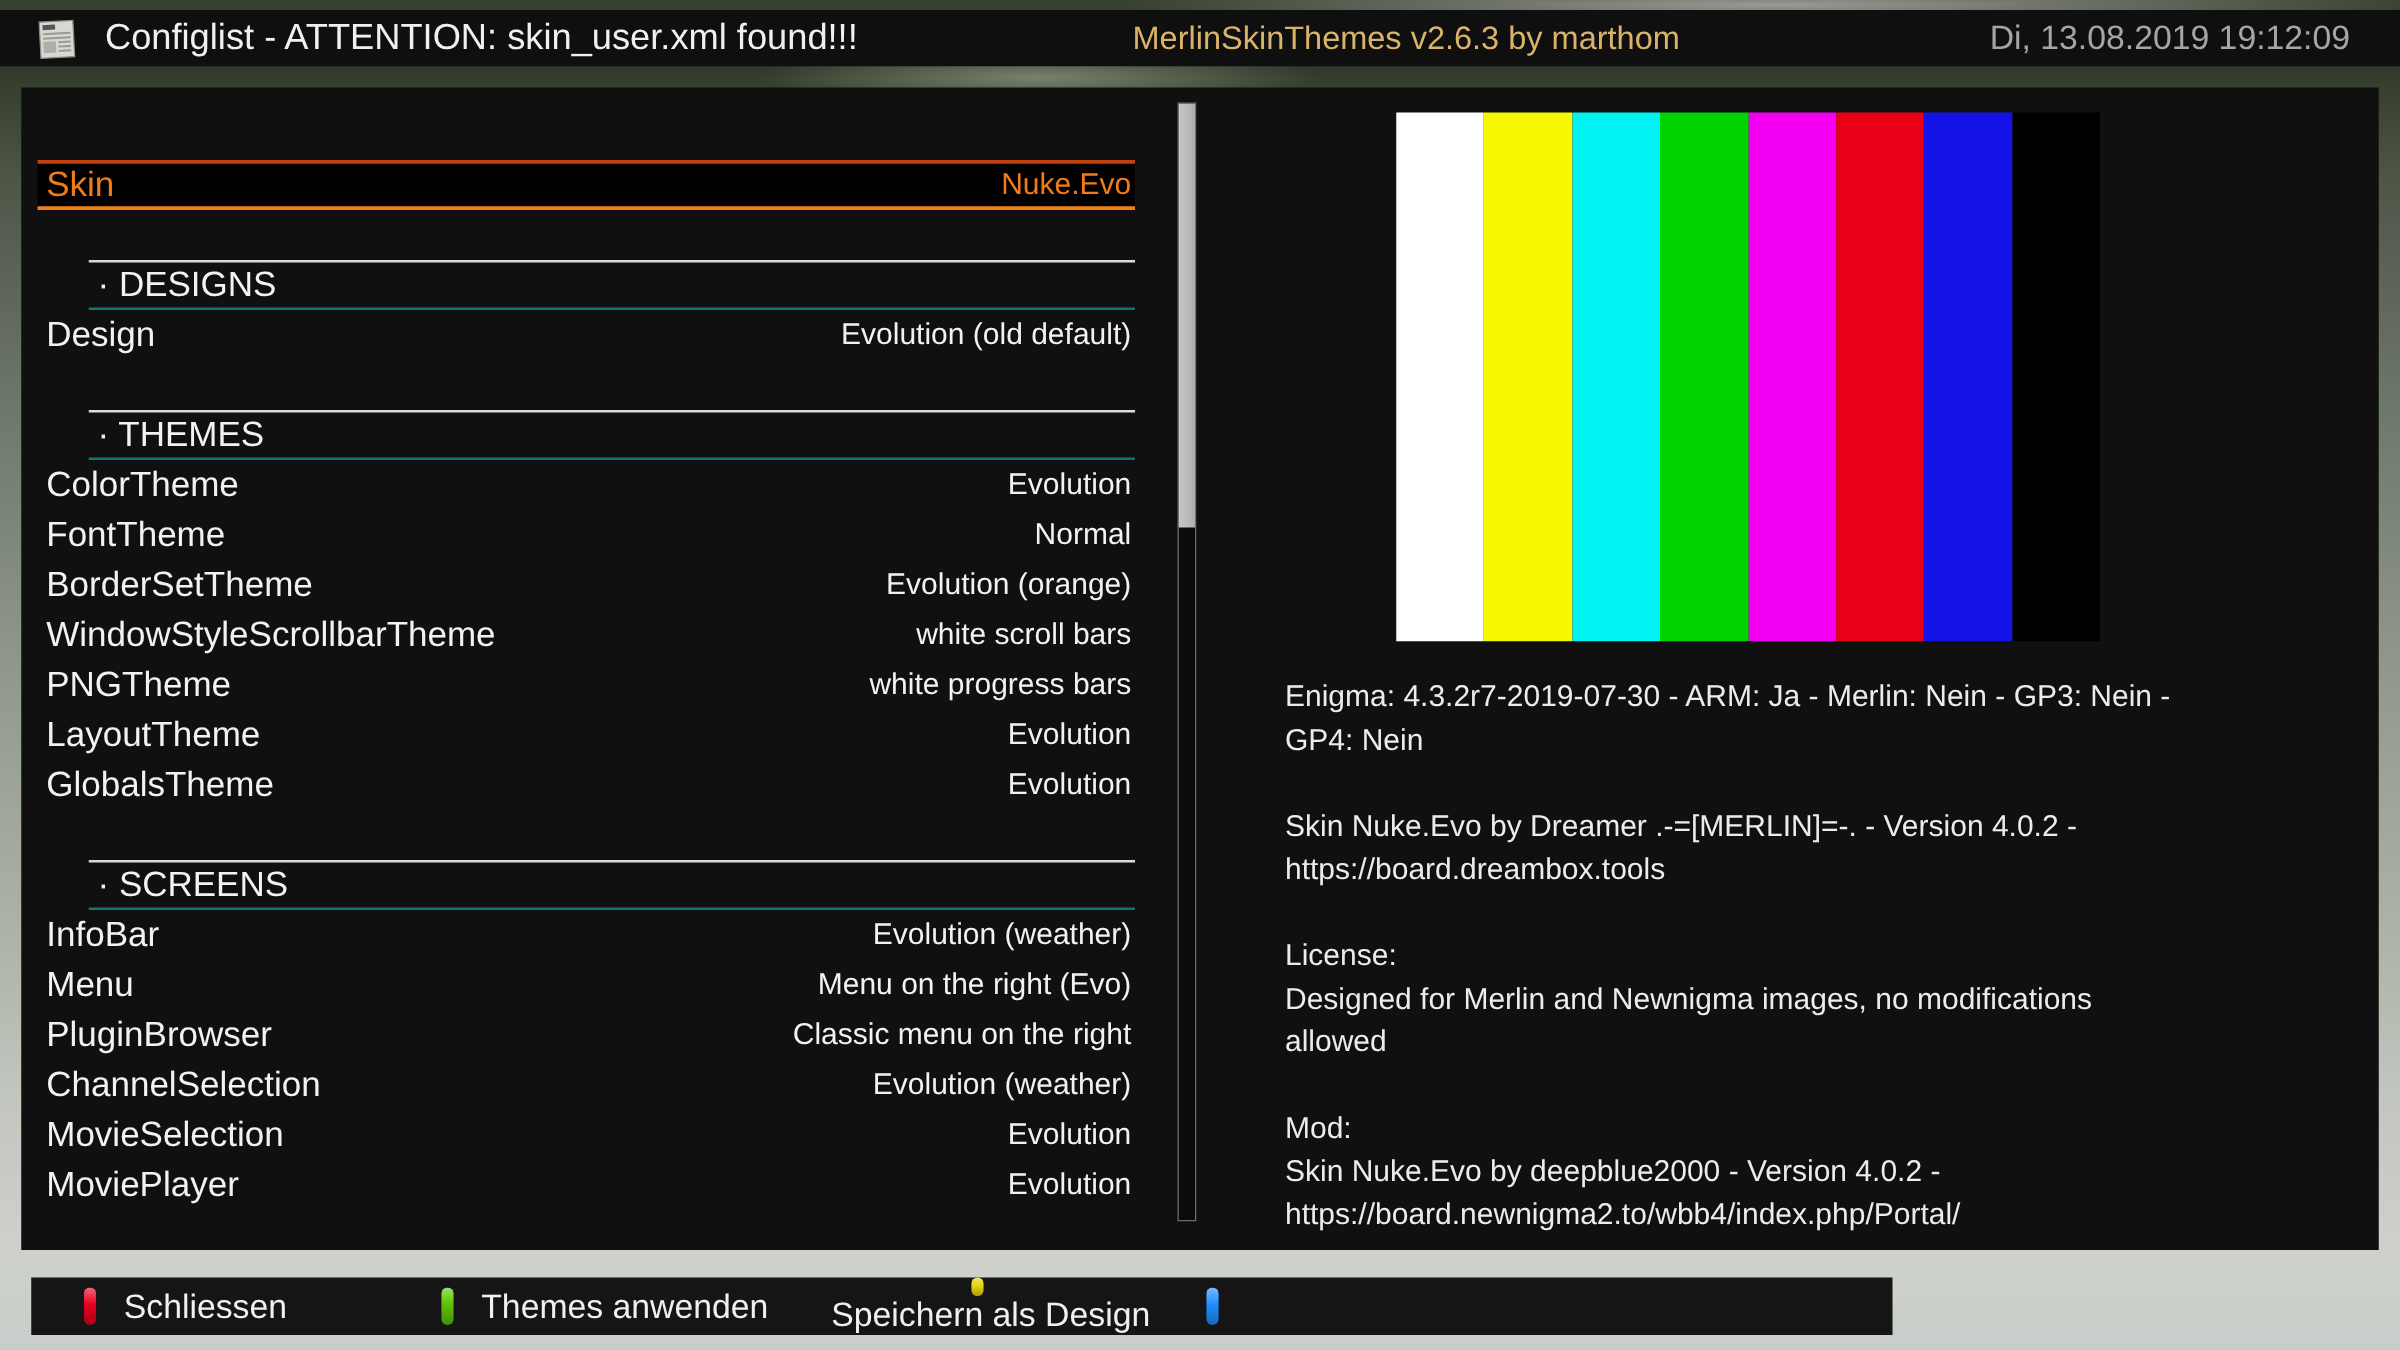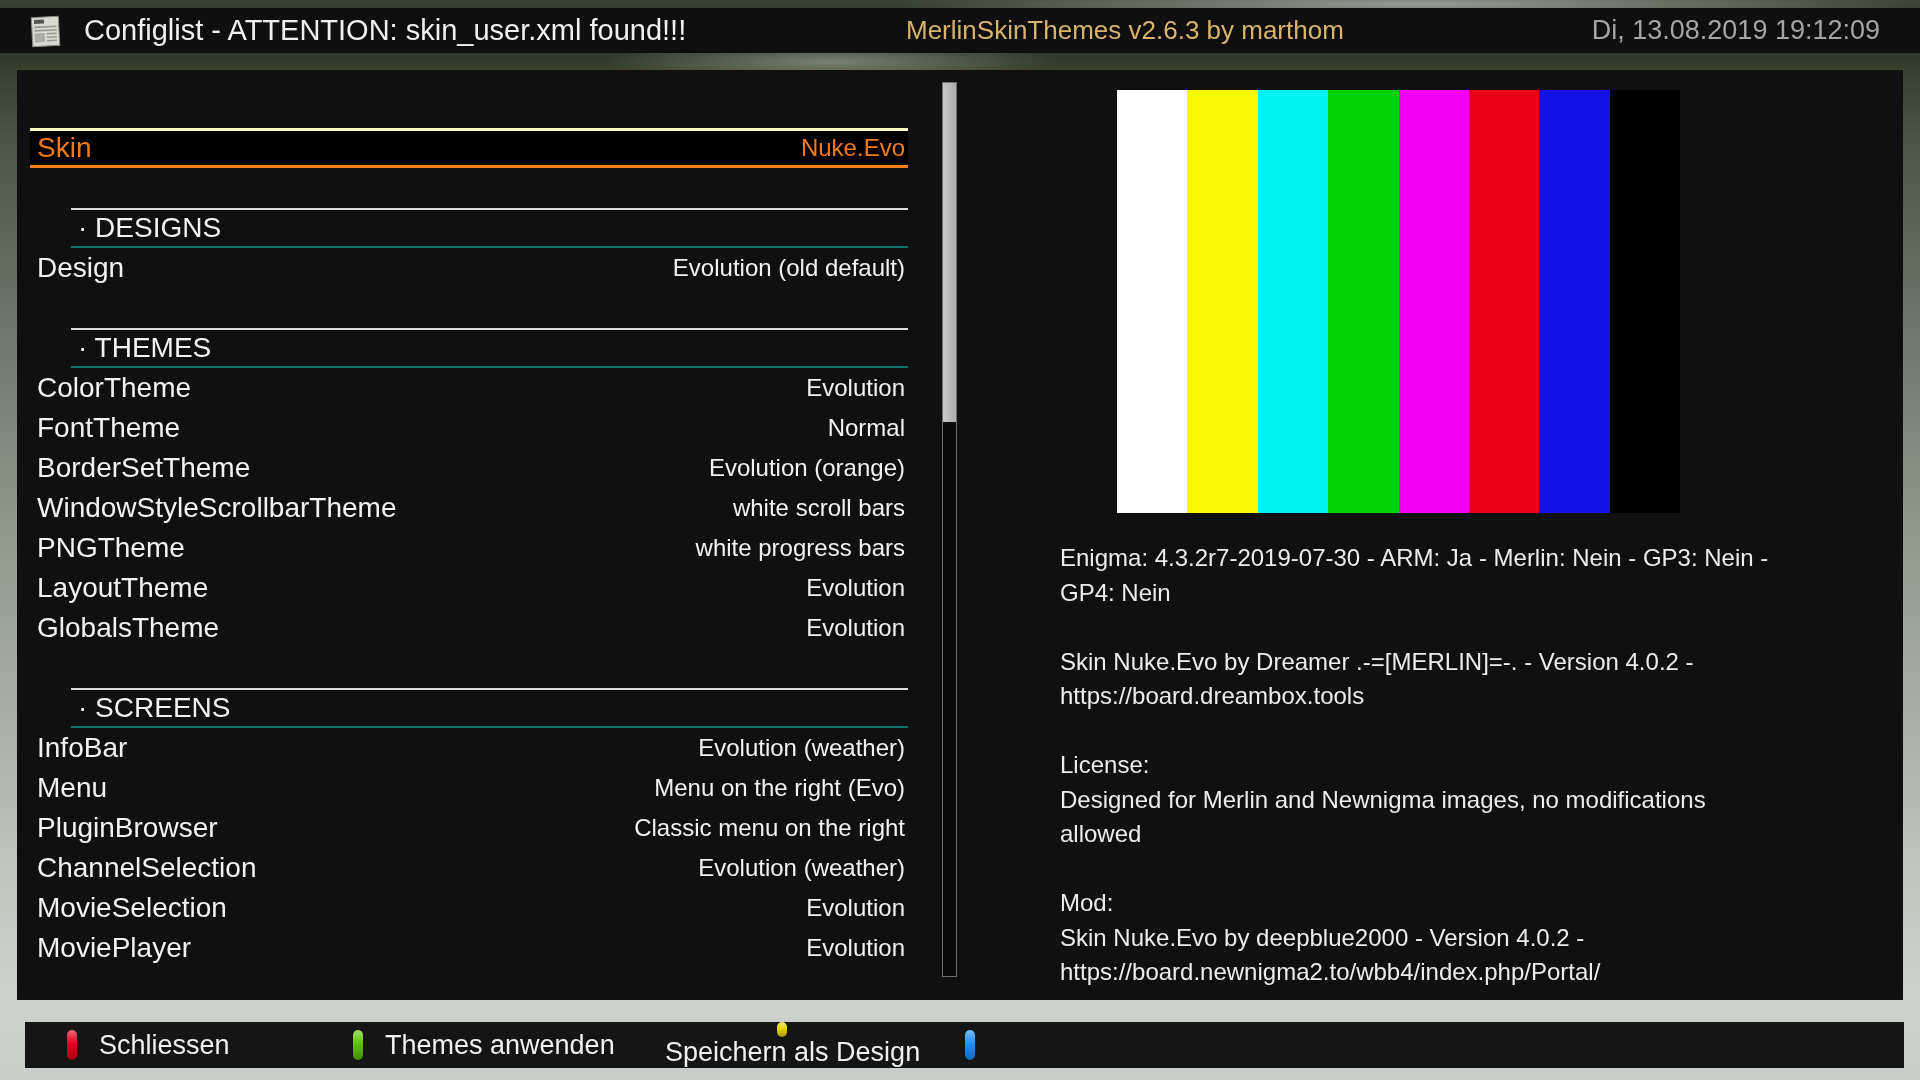--- a/index.html
+++ b/index.html
@@ -25,36 +25,36 @@
   .main-panel{left:17px;top:70px;width:1886px;height:930px;background:#101010;}
 
   .config-list{left:13px;top:58px;width:878px;}
   .row{height:40px;position:relative;box-sizing:border-box;}
   .row .lbl{position:absolute;left:7px;top:50%;transform:translateY(-50%);
     font-size:28px;color:#f2f2f2;white-space:nowrap;}
   .row .val{position:absolute;right:3px;top:50%;transform:translateY(-50%);
     font-size:24px;color:#f2f2f2;white-space:nowrap;}
   .row.section{border-top:2px solid #dcdcdc;border-bottom:2px solid #0f766e;margin-left:41px;}
   .row.section .lbl{font-size:28px;}
-  .row.selected{background:#000;border-top:3px solid #fef9c3;border-bottom:3px solid #f28018;}
+  .row.selected{background:#000;border-top:3px solid #c2410c;border-bottom:3px solid #f28018;}
   .row.selected .lbl,.row.selected .val{color:#f27b17;}
 
   .scrollbar-track{left:925px;top:12px;width:13px;height:893px;border:1px solid #6f6f6f;background:#0b0b0b;}
   .scrollbar-thumb{position:absolute;left:0;top:0;width:100%;height:38%;
     background:linear-gradient(90deg,#c7c7c7,#aeaeae);}
 
   
   .colorbars{left:1100px;top:20px;width:563px;height:423px;display:flex;}
   .colorbars .bar{flex:1 1 0;height:100%;}
 
   .info-text{left:1011px;top:471px;width:760px;}
-  .info-line{height:34.5px;line-height:34.5px;font-size:24px;color:#ececec;white-space:nowrap;margin-left:32px;}
-
-  
-  .footer{left:25px;top:1022px;width:1879px;height:46px;background:#151515;}
+  .info-line{height:34.5px;line-height:34.5px;font-size:24px;color:#ececec;white-space:nowrap;}
+
+  
+  .footer{left:25px;top:1022px;width:1489px;height:46px;background:#151515;}
   .fbtn{position:absolute;top:0;height:46px;display:flex;align-items:center;}
   .fbtn .pill{width:10px;height:30px;border-radius:5px;margin-right:22px;
     background-image:linear-gradient(180deg,rgba(255,255,255,.40),rgba(255,255,255,0) 45%,rgba(0,0,0,.28));}
   .fbtn .flabel{font-size:27px;color:#f0f0f0;white-space:nowrap;}
 </style>
 </head>
 <body>
 
 <div class="abs topbar">
   <span class="abs np-icon">

